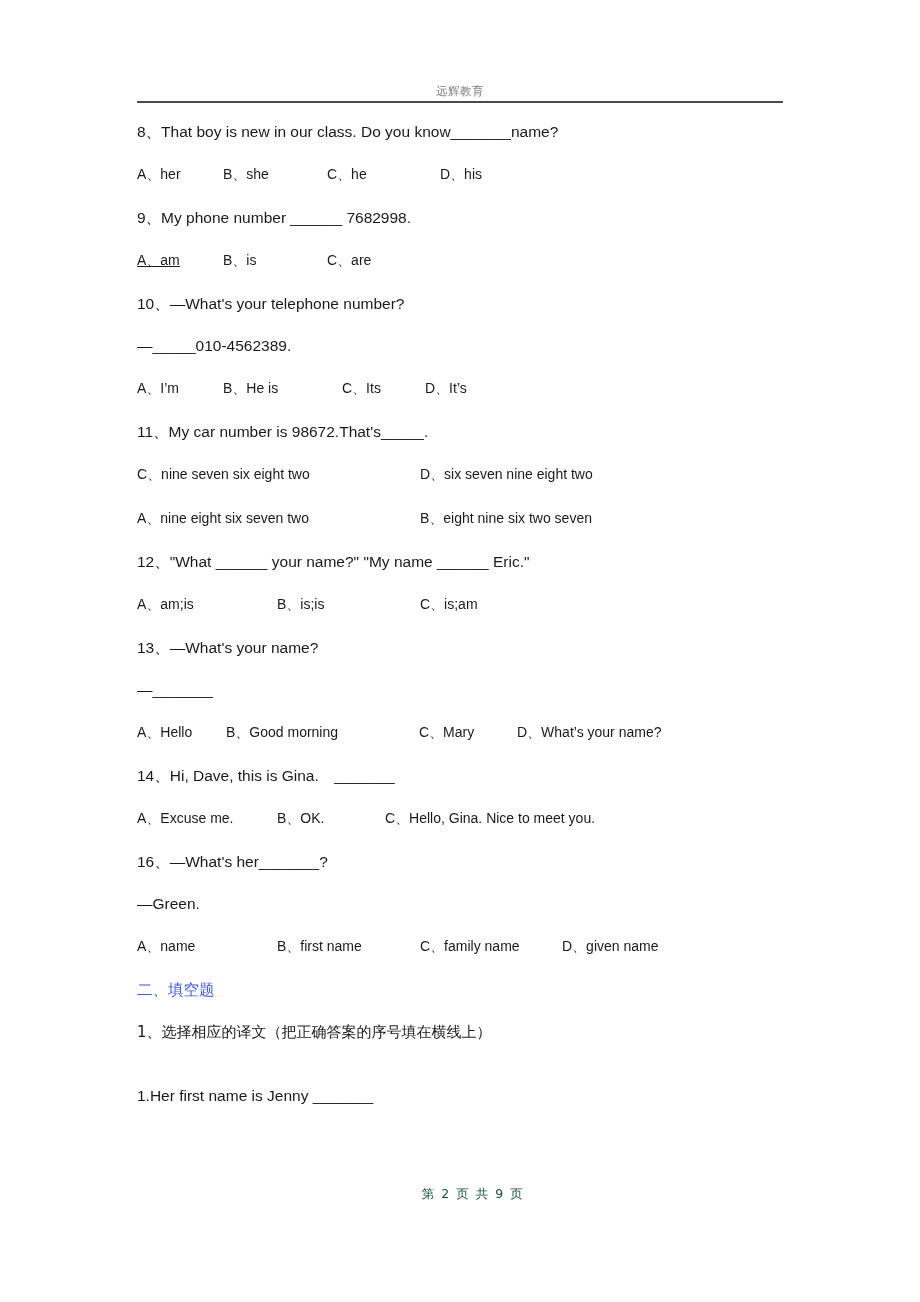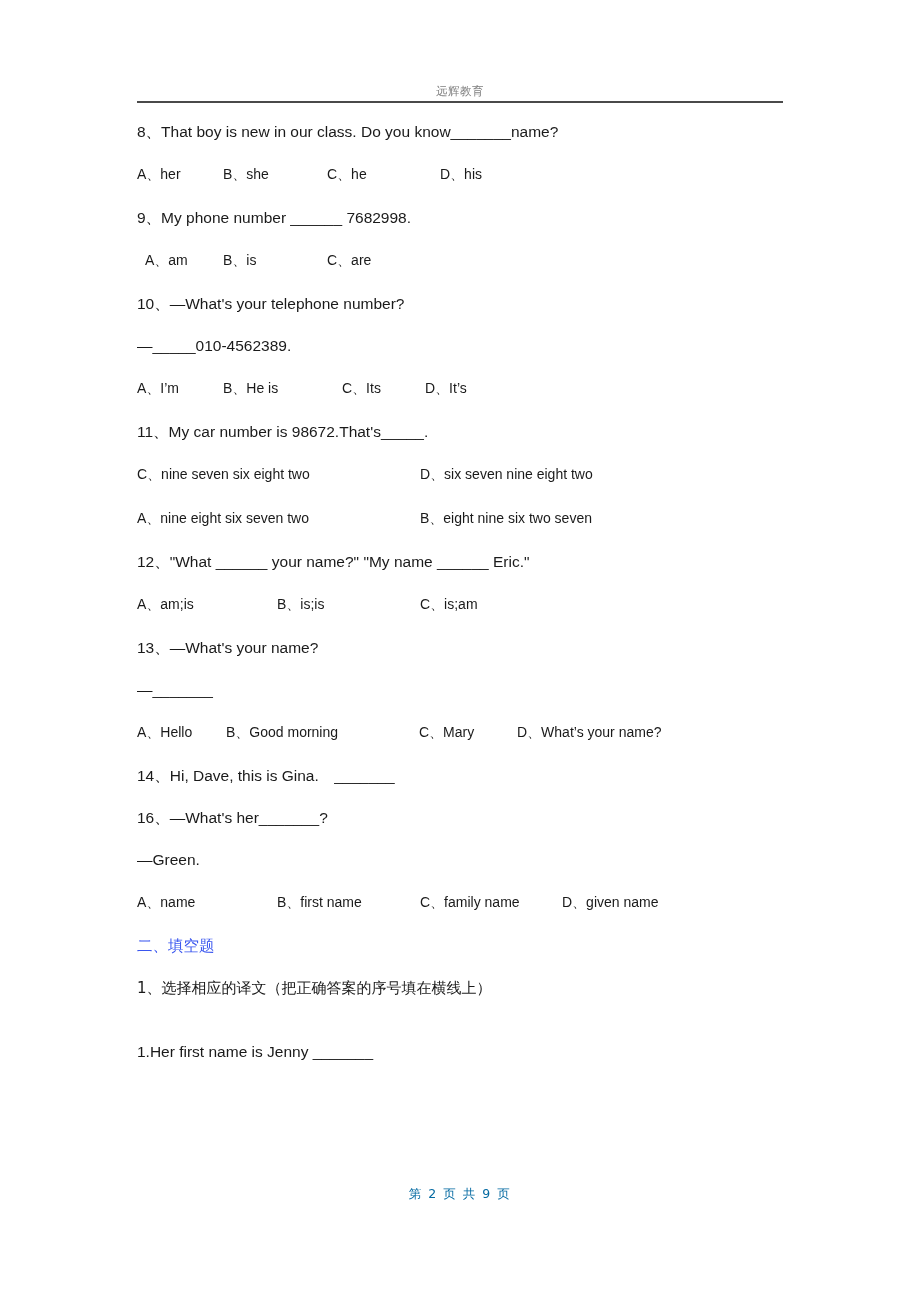--- a/index.html
+++ b/index.html
@@ -95,27 +95,27 @@
     font-size: 15px;
     line-height: 20px;
     color: #1a1a1a;
     white-space: pre;
   }
   .spacer { height: 44px; }
 
   
   .footer {
     position: absolute;
-    left: 137px;
+    left: 150px;
     top: 1186px;
     width: 646px;
     text-align: center;
     font-family: "DejaVu Sans", sans-serif;
     font-size: 12.5px;
-    color: #0369a1;
+    color: #14532d;
     letter-spacing: 1.5px;
     white-space: pre;
   }
 </style>
 </head>
 <body>
 
 <div class="page">
 
   <div class="header">
@@ -128,21 +128,21 @@
     <div class="qline stem">8、That boy is new in our class. Do you know_______name?</div>
     <div class="opts">
       <span class="opt" style="left: 0px;">A、her</span>
       <span class="opt" style="left: 86px;">B、she</span>
       <span class="opt" style="left: 190px;">C、he</span>
       <span class="opt" style="left: 303px;">D、his</span>
     </div>
 
     <div class="qline stem">9、My phone number ______ 7682998.</div>
     <div class="opts">
-      <span class="opt" style="left: 8px;">A、am</span>
+      <span class="opt" style="left: 0px; text-decoration: underline;">A、am</span>
       <span class="opt" style="left: 86px;">B、is</span>
       <span class="opt" style="left: 190px;">C、are</span>
     </div>
 
     <div class="qline stem">10、—What's your telephone number?</div>
     <div class="qline sub">—_____010-4562389.</div>
     <div class="opts">
       <span class="opt" style="left: 0px;">A、I’m</span>
       <span class="opt" style="left: 86px;">B、He is</span>
       <span class="opt" style="left: 205px;">C、Its</span>
@@ -169,20 +169,25 @@
     <div class="qline stem">13、—What's your name?</div>
     <div class="qline sub">—_______</div>
     <div class="opts">
       <span class="opt" style="left: 0px;">A、Hello</span>
       <span class="opt" style="left: 89px;">B、Good morning</span>
       <span class="opt" style="left: 282px;">C、Mary</span>
       <span class="opt" style="left: 380px;">D、What’s your name?</span>
     </div>
 
     <div class="qline stem">14、Hi, Dave, this is Gina.　_______</div>
+    <div class="opts">
+      <span class="opt" style="left: 0px;">A、Excuse me.</span>
+      <span class="opt" style="left: 140px;">B、OK.</span>
+      <span class="opt" style="left: 248px;">C、Hello, Gina. Nice to meet you.</span>
+    </div>
 
     <div class="qline stem">16、—What's her_______?</div>
     <div class="qline sub">—Green.</div>
     <div class="opts">
       <span class="opt" style="left: 0px;">A、name</span>
       <span class="opt" style="left: 140px;">B、first name</span>
       <span class="opt" style="left: 283px;">C、family name</span>
       <span class="opt" style="left: 425px;">D、given name</span>
     </div>
 

